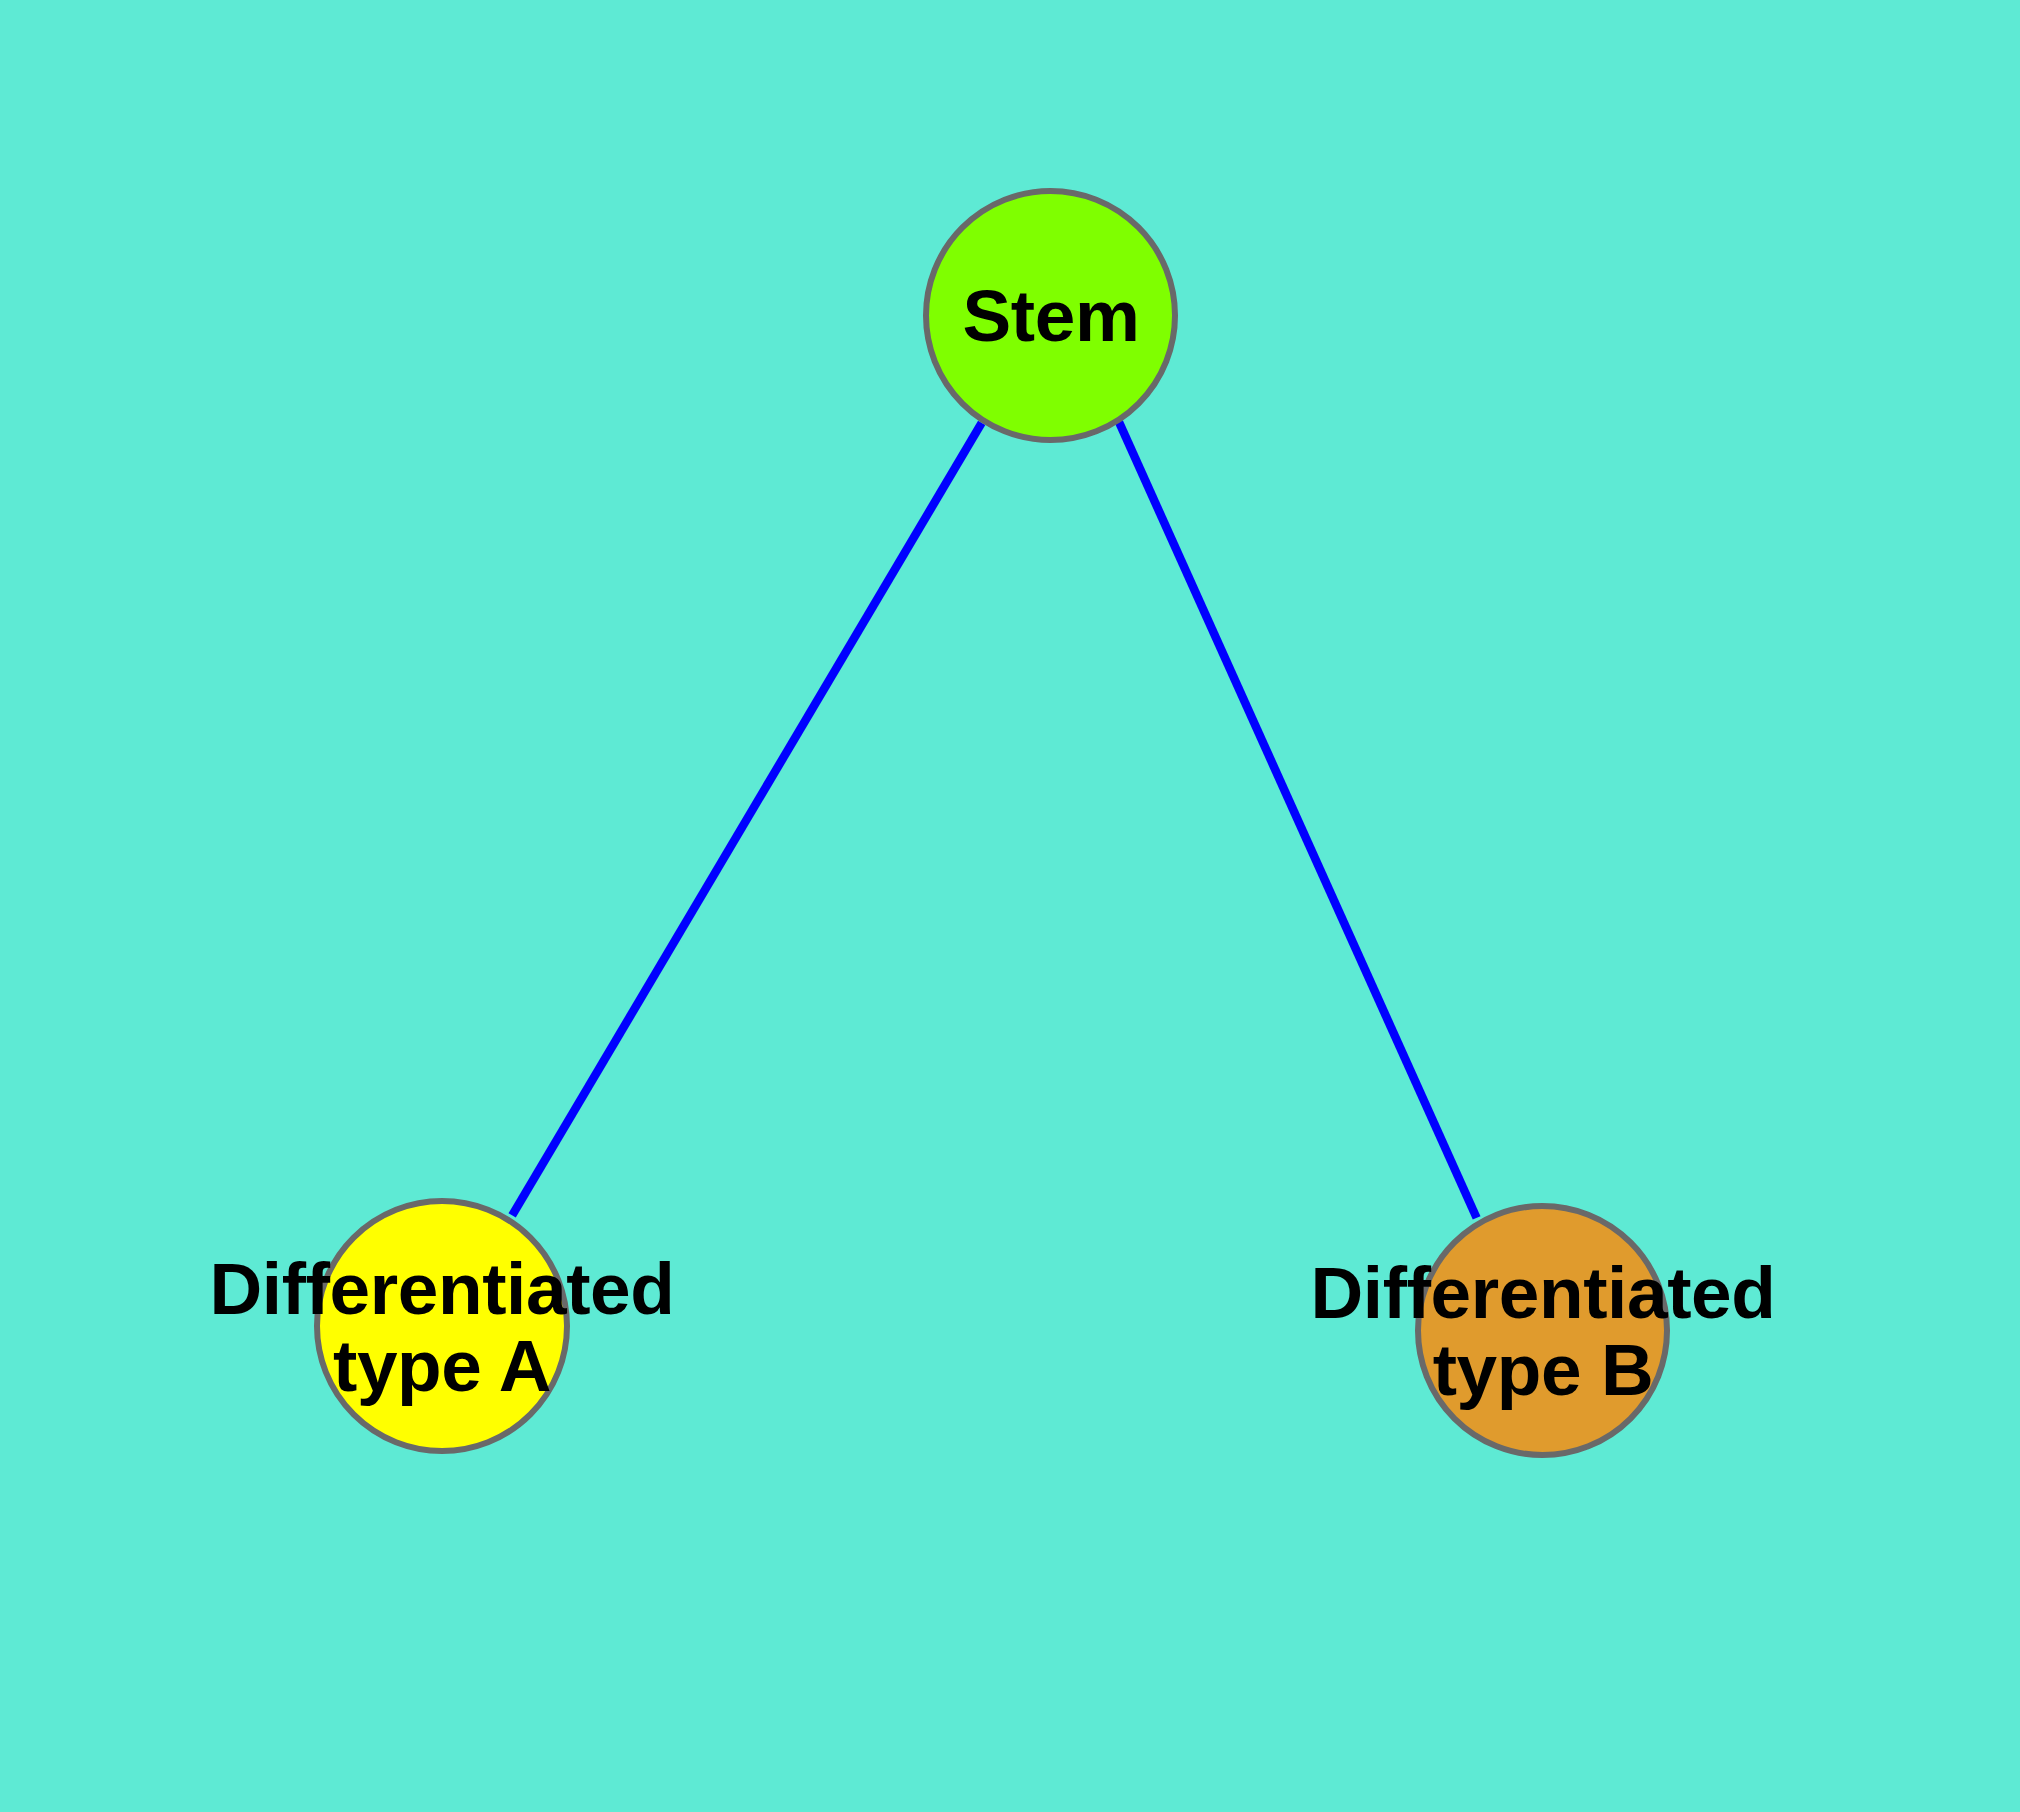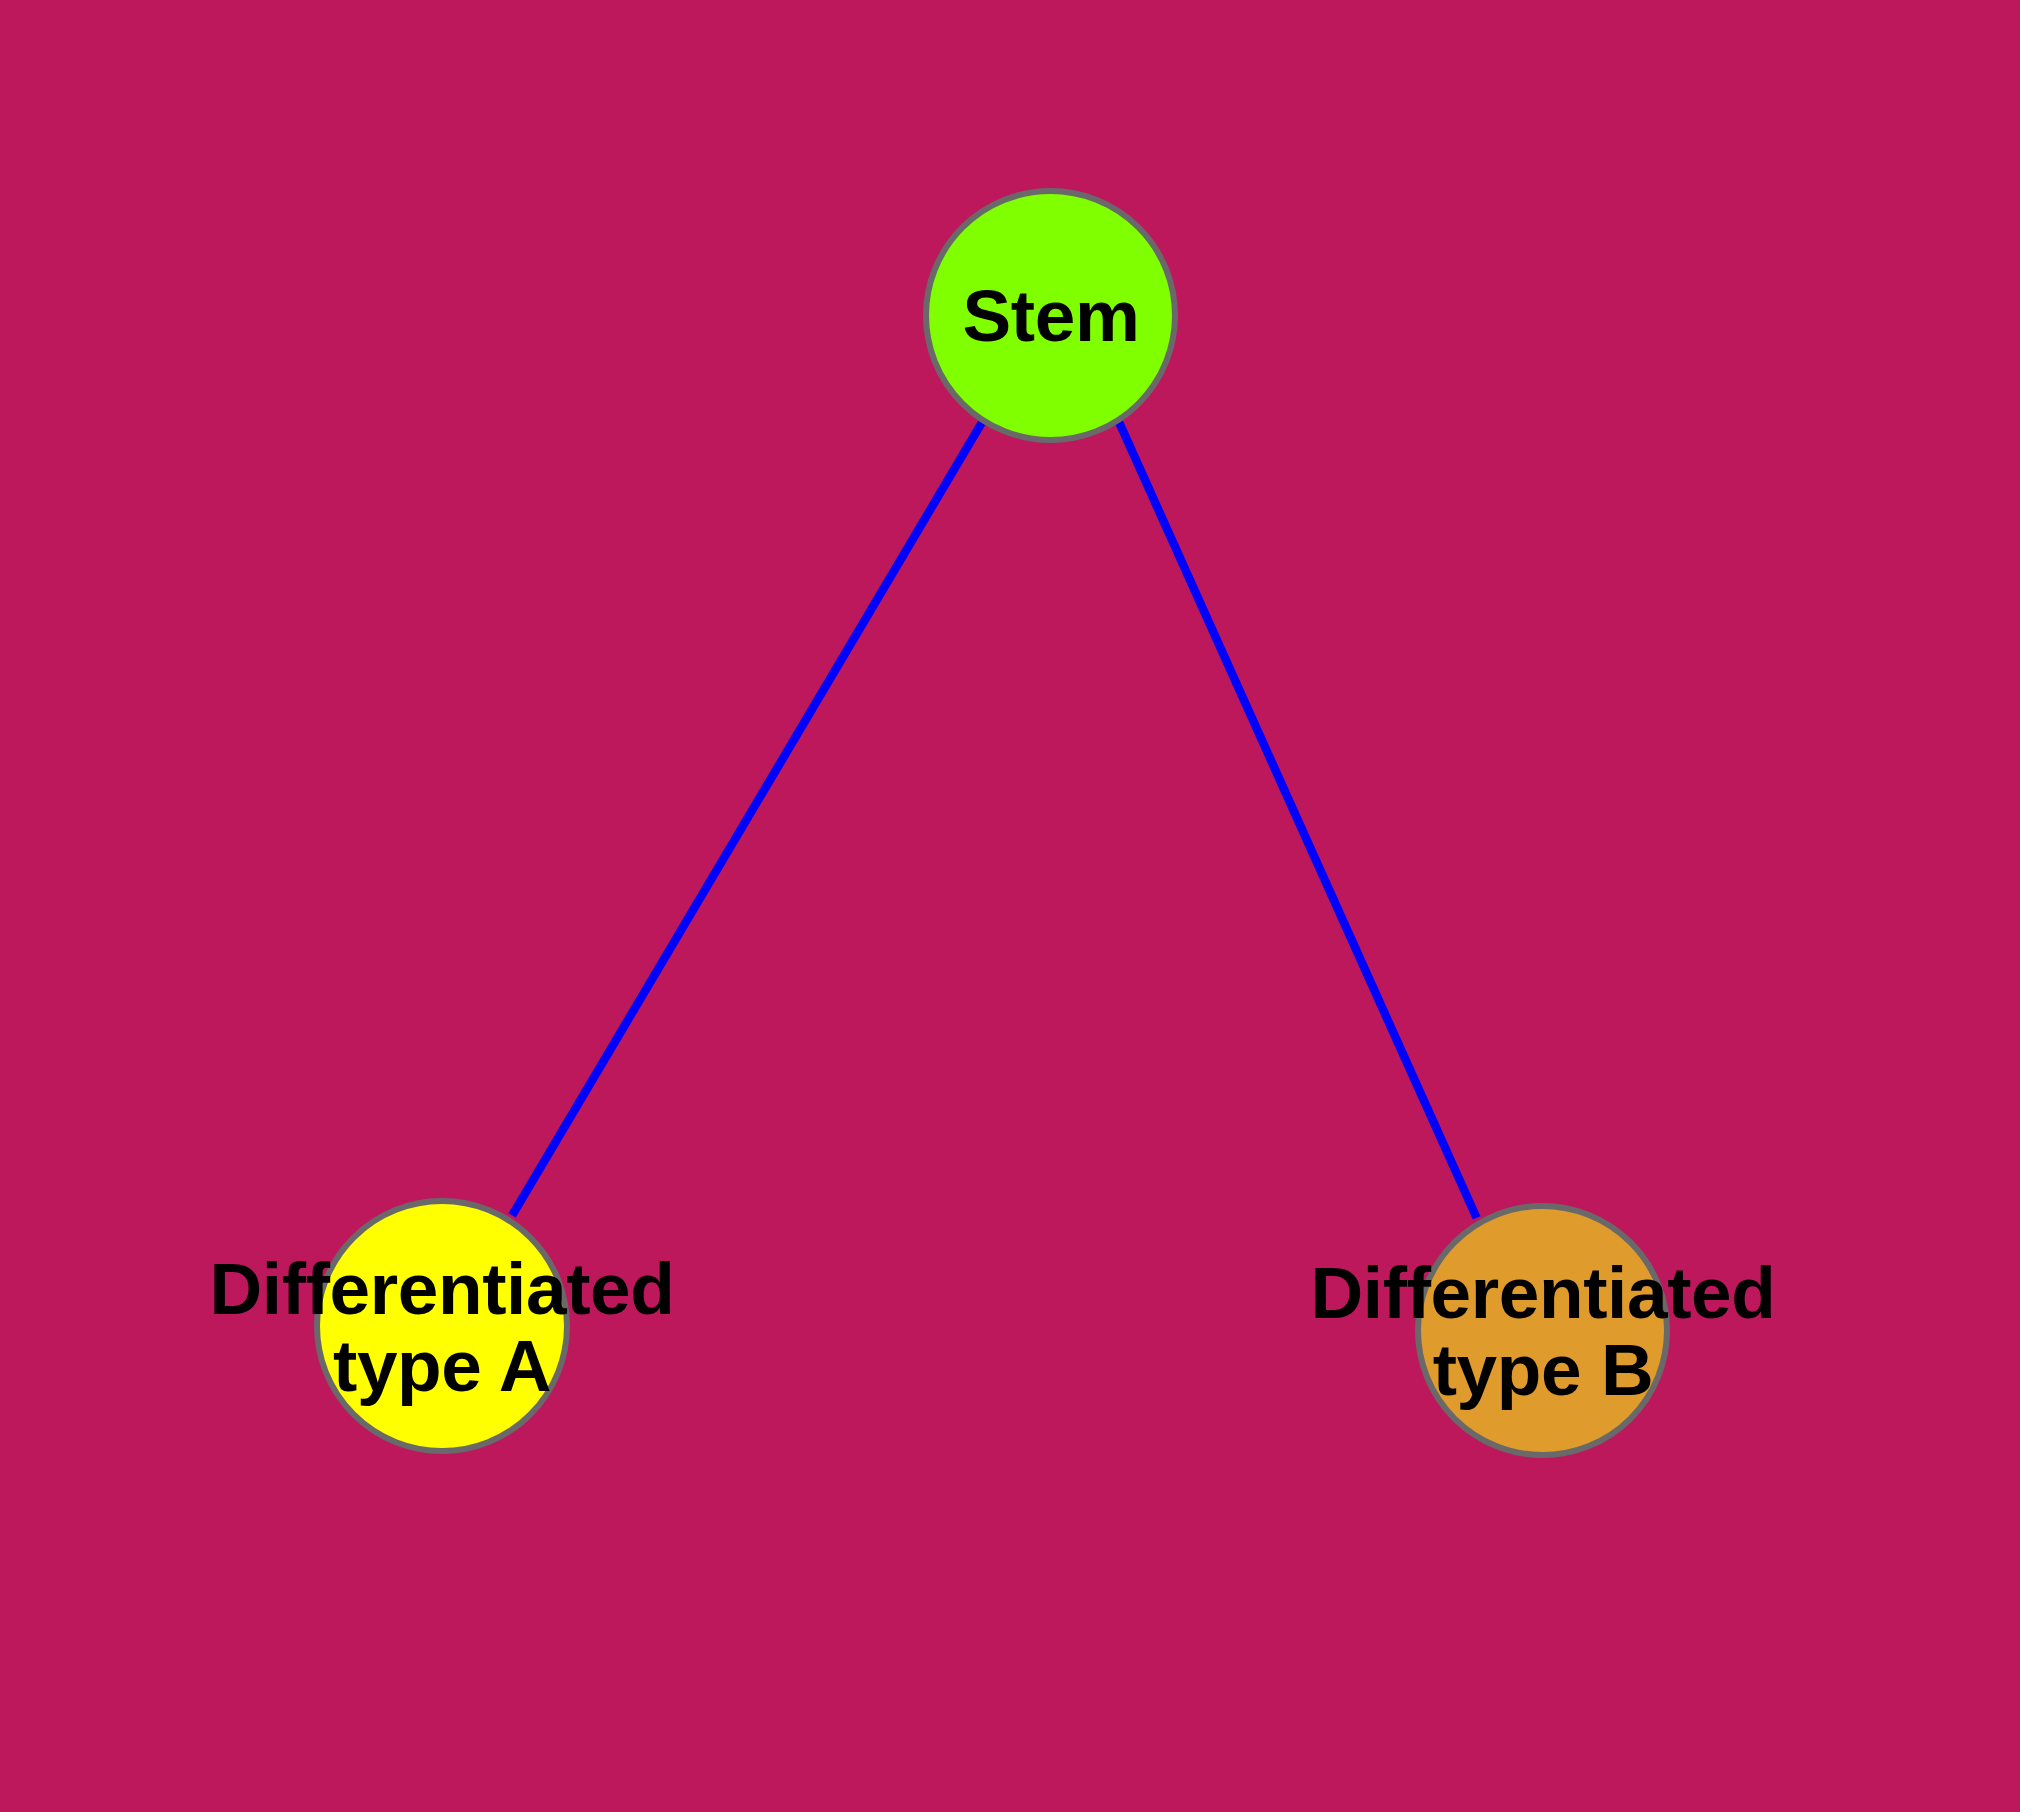--- a/index.html
+++ b/index.html
@@ -5,21 +5,21 @@
 <style>
   html, body {
     margin: 0;
     padding: 0;
     background: #ccccfc;
   }
   #canvas {
     position: relative;
     width: 2021px;
     height: 1812px;
-    background: #be185d;
+    background: #5eead4;
     overflow: hidden;
     font-family: "Liberation Sans", "DejaVu Sans", sans-serif;
   }
   #edge-layer {
     position: absolute;
     left: 0;
     top: 0;
     width: 2021px;
     height: 1812px;
     pointer-events: none;

